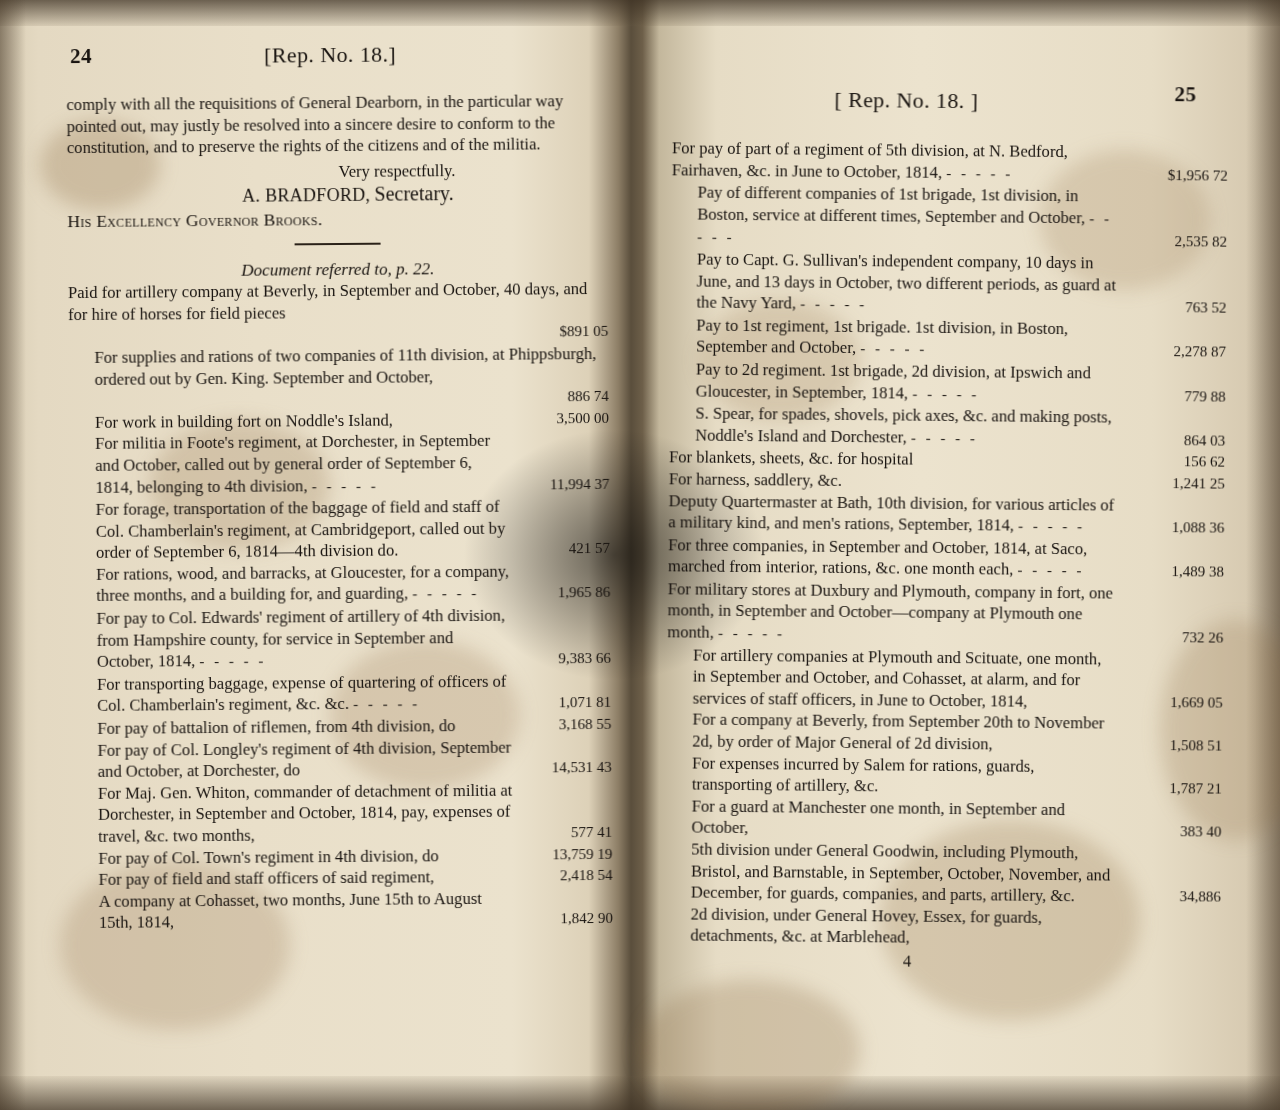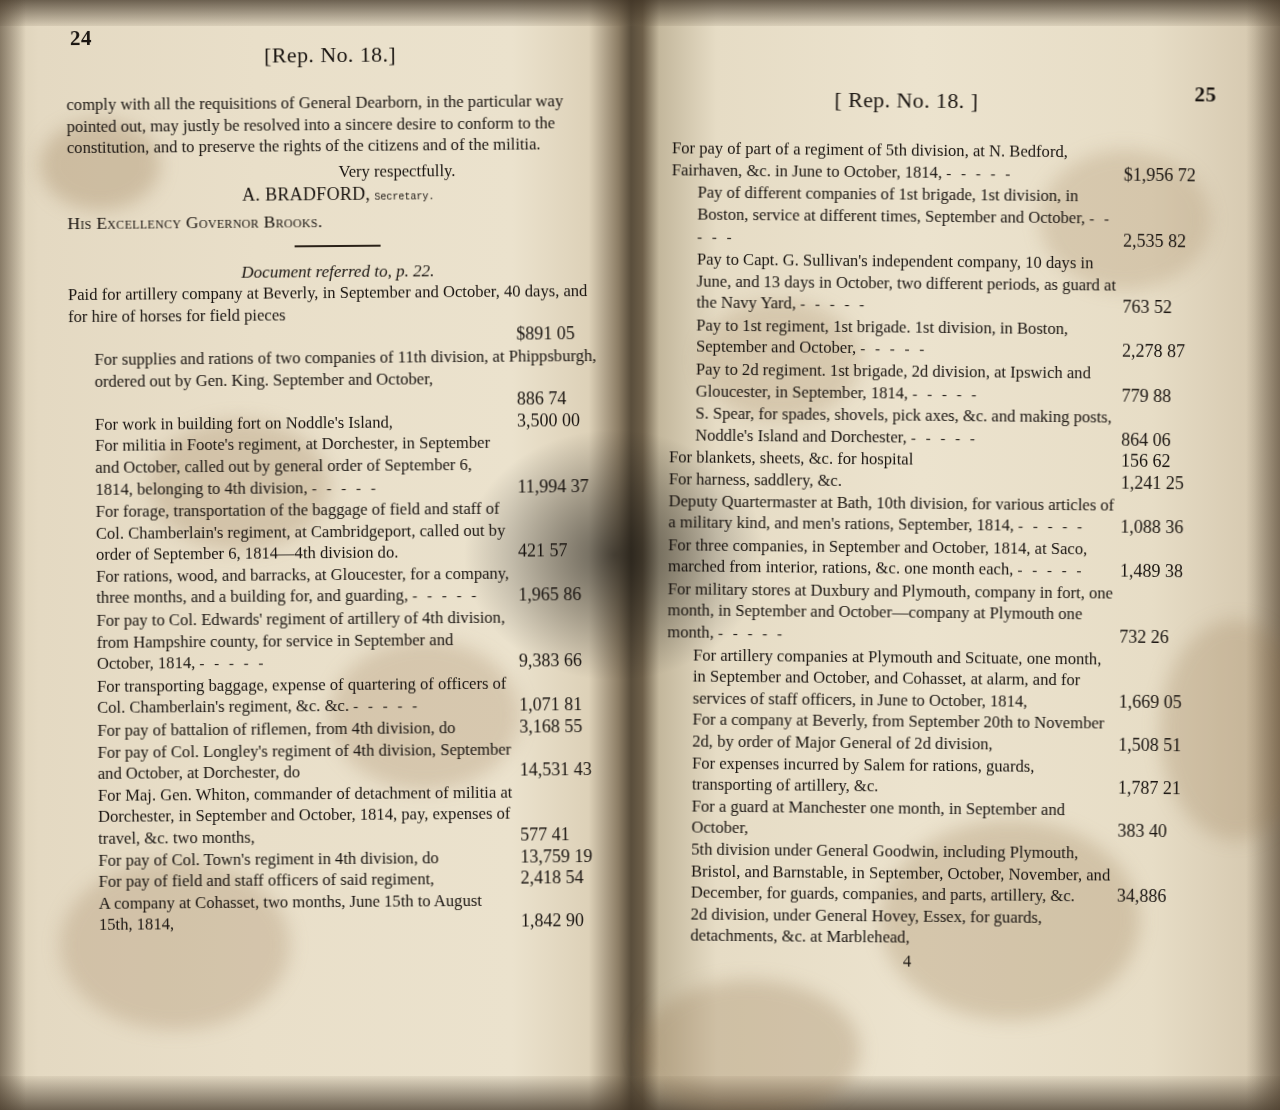--- a/index.html
+++ b/index.html
@@ -111,23 +111,23 @@
     align-items: flex-end;
     margin: 0;
   }
   .row .desc {
     flex: 1 1 auto;
     padding-right: 6px;
   }
   .row .amt {
     flex: 0 0 auto;
     width: 92px;
-    text-align: left;
+    text-align: right;
     white-space: nowrap;
-    font-size: 18px;
+    font-size: 15px;
   }
   .row .amt.wide { width: 104px; }
   .leader {
     letter-spacing: 3px;
     font-size: 15px;
   }
 
   .entry { margin-bottom: 0px; }
 
   
@@ -160,33 +160,33 @@
   <div class="stain" style="left:150px; top:420px; width:180px; height:130px; background:rgba(152,120,80,0.26);"></div>
   <div class="stain" style="left:330px; top:640px; width:190px; height:150px; background:rgba(150,118,78,0.24);"></div>
   <div class="stain" style="left:60px;  top:860px; width:230px; height:170px; background:rgba(146,114,74,0.24);"></div>
   <div class="stain" style="left:700px; top:300px; width:160px; height:120px; background:rgba(150,118,78,0.22);"></div>
   <div class="stain" style="left:1040px;top:150px; width:170px; height:140px; background:rgba(150,118,78,0.22);"></div>
   <div class="stain" style="left:880px; top:820px; width:260px; height:200px; background:rgba(146,114,74,0.26);"></div>
   <div class="stain" style="left:640px; top:980px; width:220px; height:140px; background:rgba(140,108,70,0.26);"></div>
   <div class="stain" style="left:1160px;top:620px; width:150px; height:220px; background:rgba(140,108,70,0.22);"></div>
 
   <div id="left-wrap" class="page-left blur-soft">
-    <div class="folio" style="left:14px; top:8px;">24</div>
+    <div class="folio" style="left:14px; top:26px;">24</div>
     <div class="running-head" style="left:208px; top:26px;">[Rep. No. 18.]</div>
 
     <div class="col" style="left:10px; top:76px; width:540px;">
       <p class="para">
         <span>comply with all the requisitions of General Dearborn, in the particular way pointed out, may justly be resolved into a sincere desire to conform to the constitution, and to preserve the rights of the citizens and of the militia.</span>
       </p>
 
       <p class="para center" style="margin-top:4px; padding-left:120px;">Very respectfully.</p>
 
       <p class="para" style="padding-left:175px; margin-top:2px;">
         <span class="smallcaps" style="font-size:18px;">A. BRADFORD,</span>
-        <span style="font-size:10px;font-family:Liberation Mono, monospace;">Secretary.</span>
+        <span style="font-size:20px;">Secretary.</span>
       </p>
 
       <p class="para" style="margin-top:2px;">
         <span class="smallcaps" style="font-size:17.5px;">His Excellency Governor Brooks.</span>
       </p>
 
       <div class="rule"></div>
 
       <p class="para center ital" style="font-size:17px;">Document referred to, p. 22.</p>
 
@@ -323,21 +323,21 @@
             <span>A company at Cohasset, two months, June 15th to August 15th, 1814,</span>
           </div>
           <div class="amt">1,842 90</div>
         </div>
       </div>
     </div>
   </div>
 
   <div id="right-wrap" class="page-right blur-soft">
     <div class="running-head" style="left:170px; top:48px;">[ Rep. No. 18. ]</div>
-    <div class="folio" style="left:530px; top:40px;">25</div>
+    <div class="folio" style="left:510px; top:40px;">25</div>
 
     <div class="col" style="left:8px; top:100px; width:556px;">
 
       <div class="entry">
         <div class="row">
           <div class="desc">
             <span>For pay of part of a regiment of 5th division, at N. Bedford, Fairhaven, &amp;c. in June to October, 1814,</span>
             <span class="leader">-    -    -    -    -</span>
           </div>
           <div class="amt wide">$1,956 72</div>
@@ -383,21 +383,21 @@
           <div class="amt wide">779 88</div>
         </div>
       </div>
 
       <div class="entry">
         <div class="row">
           <div class="desc ind-1">
             <span>S. Spear, for spades, shovels, pick axes, &amp;c. and making posts, Noddle's Island and Dorchester,</span>
             <span class="leader">-    -    -    -    -</span>
           </div>
-          <div class="amt wide">864 06</div>
+          <div class="amt wide">864 03</div>
         </div>
       </div>
 
       <div class="entry">
         <div class="row">
           <div class="desc">
             <span>For blankets, sheets, &amp;c. for hospital</span>
           </div>
           <div class="amt wide">156 62</div>
         </div>

